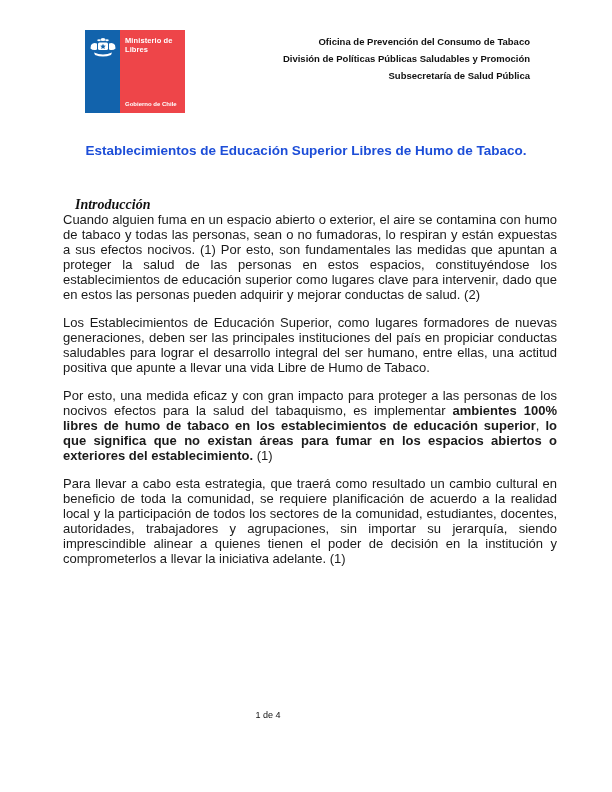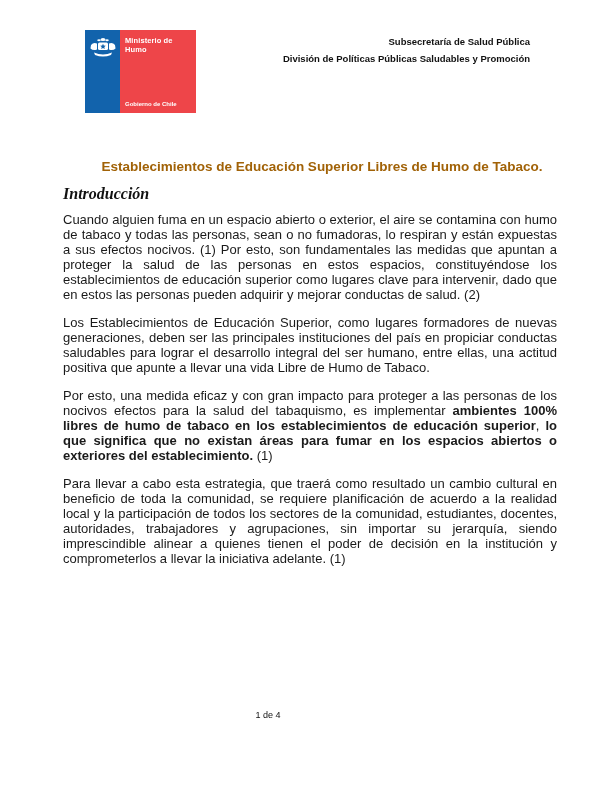--- a/index.html
+++ b/index.html
@@ -7,46 +7,46 @@
     position: relative;
     width: 612px;
     height: 792px;
     background: #ffffff;
     font-family: "Liberation Sans", sans-serif;
     color: #1a1a1a;
     overflow: hidden;
   }
 
   
-  .logo { position: absolute; left: 85px; top: 30px; width: 111px; height: 83px; display: flex; }
+  .logo { position: absolute; left: 85px; top: 30px; width: 100px; height: 83px; display: flex; }
   .logo-blue { width: 35px; background: #1263AC; display: flex; justify-content: center; }
   .logo-blue svg { margin-top: 7px; }
   .logo-red { flex: 1; background: #EE4549; position: relative; padding: 6px 0 0 5px; box-sizing: border-box; }
   .logo-ministry { color: #ffffff; font-weight: bold; font-size: 7.5px; line-height: 1.2; letter-spacing: 0.1px; }
   .logo-gov { position: absolute; left: 5px; bottom: 6px; color: #ffffff; font-weight: bold; font-size: 6px; white-space: nowrap; }
 
   
   .header-block {
     position: absolute; top: 33px; right: 82px;
     text-align: right; font-weight: bold; font-size: 9.5px;
     line-height: 17.2px; color: #111111;
   }
 
   
   .title {
     position: absolute; top: 140px; left: 63px; width: 486px;
-    margin: 16px; text-align: center; font-weight: bold;
-    font-size: 13.5px; line-height: 21px; color: #a16207;
+    margin: 0; text-align: center; font-weight: bold;
+    font-size: 13.5px; line-height: 21px; color: #1d4ed8;
   }
 
   
   .section-heading {
-    position: absolute; top: 185px; left: 63px; margin: 0;
+    position: absolute; top: 185px; left: 63px; margin: 12px;
     font-family: "Liberation Serif", serif;
-    font-style: italic; font-weight: bold; font-size: 16px; color: #111111;
+    font-style: italic; font-weight: bold; font-size: 14px; color: #111111;
   }
 
   
   .body-text { position: absolute; top: 204px; left: 63px; width: 494px; }
   .body-text p {
     margin: 8px 0 13px 0;
     font-size: 13px; line-height: 15px;
     text-align: justify; color: #1a1a1a;
   }
   .body-text p span.b { font-weight: bold; }
@@ -73,29 +73,30 @@
           <path d="M4 16 q5 -6 12 -3 l0 12 q-8 3 -13 -2 z"></path>
           <path d="M52 16 q-5 -6 -12 -3 l0 12 q8 3 13 -2 z"></path>
           <path d="M10 31 q18 8 36 0 l-2 5 q-16 6 -32 0 z"></path>
         </g>
         <polygon fill="#1263AC" points="28,13.5 29.6,17.2 33.6,17.5 30.6,20.1 31.5,24 28,21.9 24.5,24 25.4,20.1 22.4,17.5 26.4,17.2"></polygon>
       </svg>
     </div>
     <div class="logo-red">
       <div class="logo-ministry">
         <div>Ministerio de</div>
-        <div>Humo</div>
+        <div>Libres</div>
       </div>
       <div class="logo-gov">Gobierno de Chile</div>
     </div>
   </div>
 
   <div class="header-block">
+    <div>Oficina de Prevención del Consumo de Tabaco</div>
+    <div>División de Políticas Públicas Saludables y Promoción</div>
     <div>Subsecretaría de Salud Pública</div>
-    <div>División de Políticas Públicas Saludables y Promoción</div>
   </div>
 
   <h1 class="title">Establecimientos de Educación Superior Libres de Humo de Tabaco.</h1>
 
   <h2 class="section-heading">Introducción</h2>
 
   <div class="body-text">
     <p><span>Cuando alguien fuma en un espacio abierto o exterior, el aire se contamina con humo de tabaco y todas las personas, sean o no fumadoras, lo respiran y están expuestas a sus efectos nocivos. (1) Por esto, son fundamentales las medidas que apuntan a proteger la salud de las personas en estos espacios, constituyéndose los establecimientos de educación superior como lugares clave para intervenir, dado que en estos las personas pueden adquirir y mejorar conductas de salud. (2)</span></p>
     <p><span>Los Establecimientos de Educación Superior, como lugares formadores de nuevas generaciones, deben ser las principales instituciones del país en propiciar conductas saludables para lograr el desarrollo integral del ser humano, entre ellas, una actitud positiva que apunte a llevar una vida Libre de Humo de Tabaco.</span></p>
     <p><span>Por esto, una medida eficaz y con gran impacto para proteger a las personas de los nocivos  efectos para la salud del tabaquismo, es implementar </span><span class="b">ambientes 100% libres de humo de tabaco en los establecimientos de educación superior</span><span>, </span><span class="b">lo que significa que no existan áreas para fumar en los espacios abiertos o exteriores del establecimiento.</span><span> (1)</span></p>

